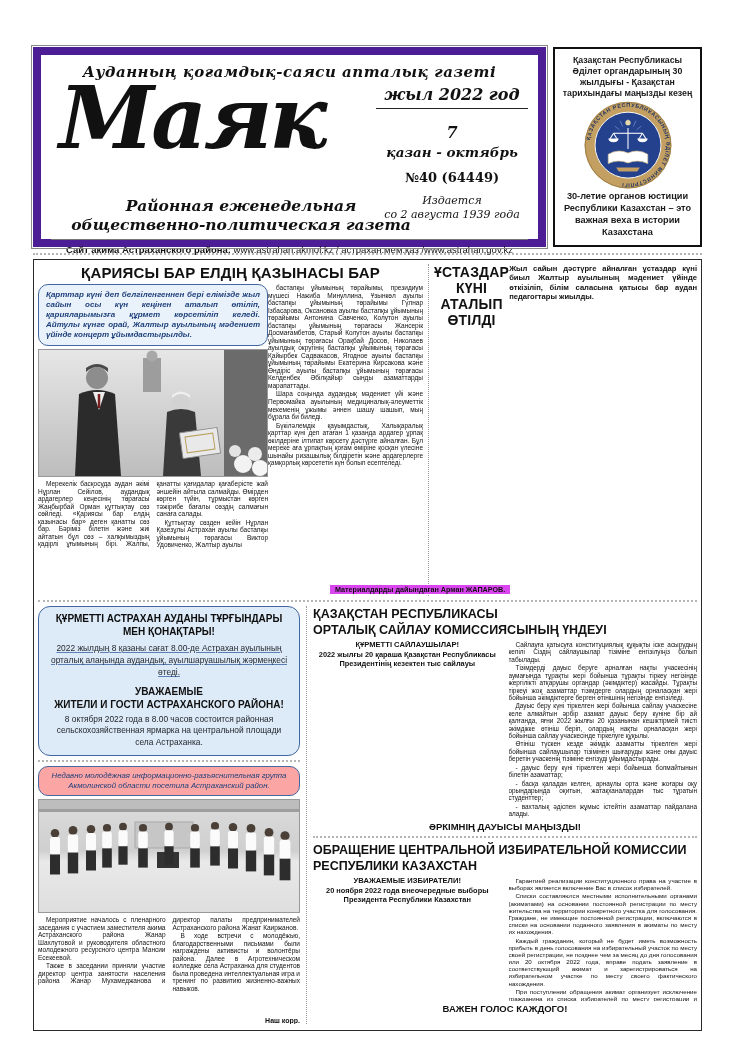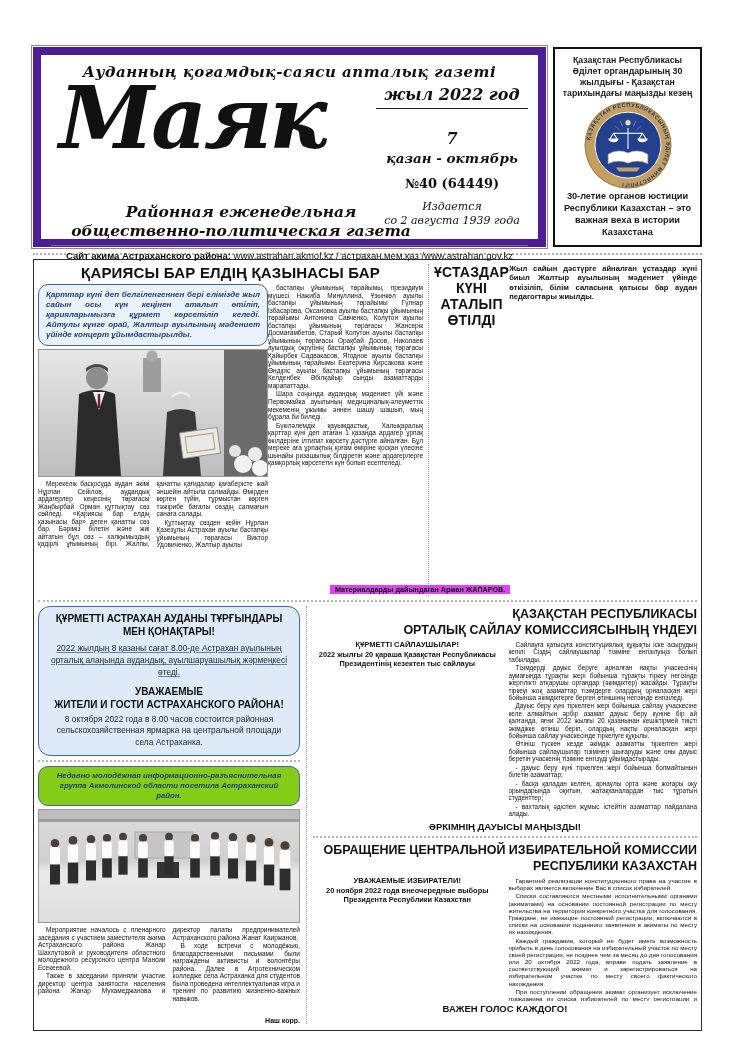--- a/index.html
+++ b/index.html
@@ -6,21 +6,21 @@
   body{width:735px;height:1039px;overflow:hidden;font-family:"Liberation Sans","DejaVu Sans",sans-serif;color:#111;}
   .page{width:735px;height:1039px;box-sizing:border-box;padding:47px 33px 6px 33px;background:#fff;}
 
   
   .header-row{display:flex;gap:7px;height:200px;}
   .masthead-box{box-sizing:border-box;width:513px;border:8px solid #4c1d95;outline:1px solid #888;outline-offset:1px;padding:6px 10px 4px 10px;position:relative;display:flex;flex-direction:column;}
   .tagline{font-family:"DejaVu Serif",serif;font-style:italic;font-weight:bold;font-size:15px;letter-spacing:.5px;text-align:center;margin-top:2px;}
   .mast-main{flex:1;display:flex;align-items:flex-start;}
   .mast-title{font-family:"DejaVu Serif",serif;font-style:italic;font-weight:bold;font-size:86px;line-height:.95;letter-spacing:-3px;padding-left:8px;flex:1;margin-top:-4px;}
   .date-block{width:152px;text-align:center;font-family:"DejaVu Serif",serif;padding-top:4px;}
-  .year-line{font-style:italic;font-weight:bold;font-size:16px;border-bottom:1.5px solid #222;padding-bottom:4px;margin-bottom:20px;}
+  .year-line{font-style:italic;font-weight:bold;font-size:16px;border-bottom:1.5px solid #222;padding-bottom:4px;margin-bottom:14px;}
   .issue-day{font-style:italic;font-weight:bold;font-size:16px;}
   .issue-month{font-style:italic;font-weight:bold;font-size:13.5px;margin-top:2px;}
   .issue-number{font-weight:bold;font-size:13px;margin-top:10px;}
   .published{font-style:italic;font-size:11px;margin-top:9px;line-height:1.25;}
   .mast-subtitle{font-family:"DejaVu Serif",serif;font-style:italic;font-weight:bold;font-size:15.5px;text-align:center;line-height:1.25;margin-top:-26px;width:380px;}
   .site-line{font-size:9.5px;text-align:center;border-top:1px solid #777;margin-top:5px;padding:4px 0 1px 0;}
   .site-line b{font-weight:bold;}
 
   .justice-box{box-sizing:border-box;flex:1;border:2px solid #101010;padding:6px 5px;display:flex;flex-direction:column;align-items:center;justify-content:space-between;text-align:center;}
   .justice-top{font-size:8.8px;font-weight:bold;line-height:1.25;color:#1b1b1b;}
@@ -63,25 +63,25 @@
   .lower-left{width:262px;flex:0 0 262px;display:flex;flex-direction:column;overflow:hidden;}
   .lower-right{flex:1;display:flex;flex-direction:column;overflow:hidden;}
 
   .announce-box{box-sizing:border-box;border:1.5px solid #45679f;border-radius:12px;background:#ddeaf7;text-align:center;padding:6px 8px;}
   .announce-title{font-size:10px;font-weight:bold;line-height:1.25;color:#0d0d0d;}
   .announce-kk{font-size:8.4px;margin-top:4px;line-height:1.45;text-decoration:underline;text-decoration-color:#5b7fb4;color:#22272e;}
   .announce-title-ru{font-size:10px;font-weight:bold;margin-top:6px;line-height:1.3;}
   .announce-ru{font-size:8.4px;margin-top:3px;line-height:1.4;color:#22272e;}
 
   .youth-headline{margin:3px 0 3px 0;text-align:center;font-size:14.5px;}
-  .youth-lead{box-sizing:border-box;border:1.5px solid #45679f;border-radius:10px;background:#84cc16;color:#1d3f7a;font-style:italic;font-weight:bold;font-size:7.8px;line-height:1.3;padding:4px 7px;text-align:center;margin-bottom:3px;}
+  .youth-lead{box-sizing:border-box;border:1.5px solid #45679f;border-radius:10px;background:#fca5a5;color:#1d3f7a;font-style:italic;font-weight:normal;font-size:7.8px;line-height:1.3;padding:4px 7px;text-align:center;margin-bottom:3px;}
   .youth-cols{font-size:6.5px;flex:1;margin-top:3px;}
   .sig-right{text-align:right;font-weight:bold;font-size:7px;margin-top:1px;}
 
-  .sect-headline{margin:1px 0 0 0;text-align:right;font-size:12.5px;line-height:1.2;}
+  .sect-headline{margin:1px 0 0 0;text-align:left;font-size:12.5px;line-height:1.2;}
   .sect-headline.second{margin-bottom:3px;}
   .sub-salutation{font-weight:bold;font-size:7.6px;text-align:center;margin-bottom:1px;}
   .sub-event{font-weight:bold;font-size:7.4px;text-align:center;line-height:1.2;margin-bottom:2px;}
   .elect-cols{font-size:6.4px;line-height:1.14;}
   .elect-kk-cols{height:178px;overflow:hidden;}
   .elect-ru-cols{height:124px;overflow:hidden;font-size:6.2px;}
   .elect-cols .para{margin:0 0 1px 0;text-indent:7px;}
   .slogan{text-align:center;font-weight:bold;font-size:9.5px;margin-top:2px;}
 </style>
 </head>

